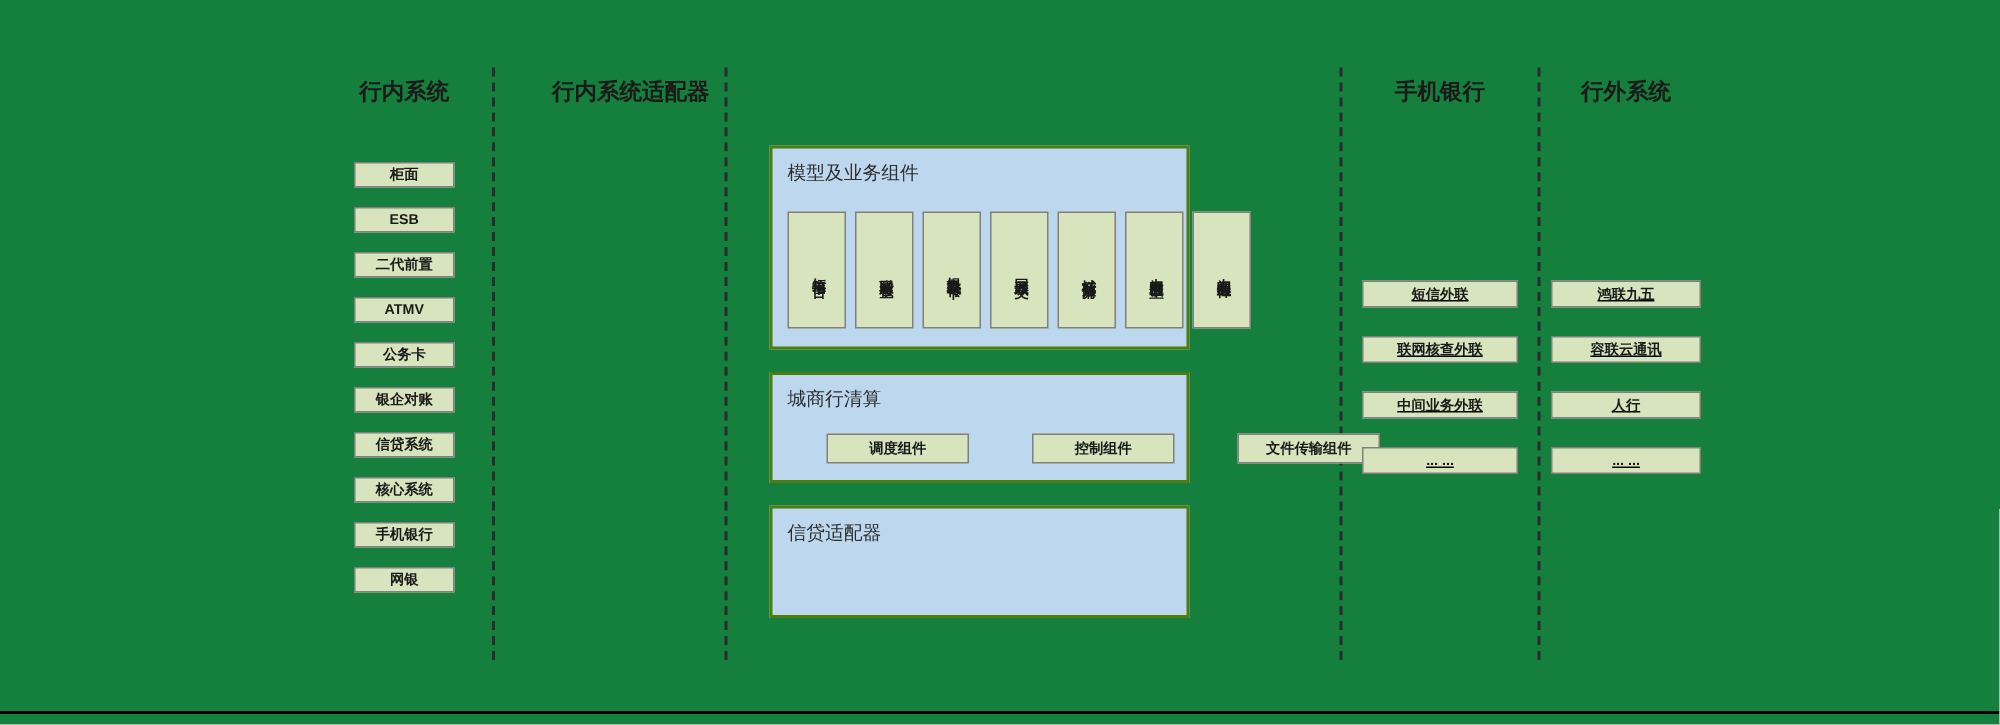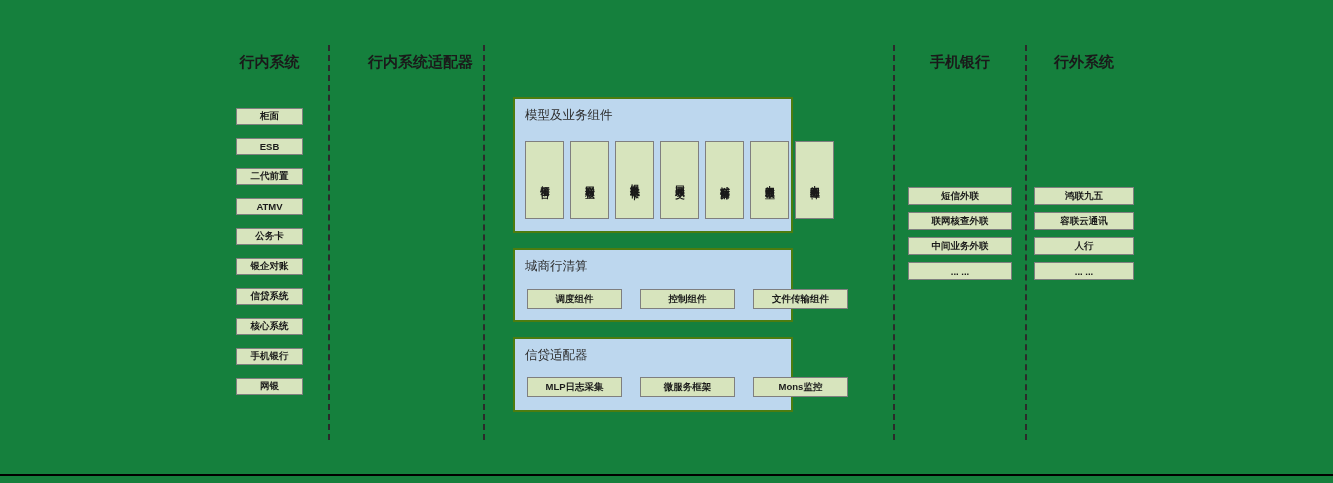--- a/index.html
+++ b/index.html
@@ -58,21 +58,21 @@
     align-items: center;
     justify-content: center;
     font-size: 9.5px;
     font-weight: bold;
     color: #1a1a1a;
     white-space: nowrap;
   }
   .stack-sm .gbox { height: 17px; }
   .stack-sm { gap: 13px; }
   .stack-lg .gbox { height: 18px; }
-  .stack-lg { gap: 7px; }
+  .stack-lg { gap: 19px; text-decoration: underline; }
   
   .panel {
     position: absolute;
     left: 513px;
     width: 280px;
     background: #bdd7ee;
     border: 2px solid #4d7c0f;
     box-sizing: border-box;
   }
   .panel-title {
@@ -102,20 +102,21 @@
   .hrow {
     position: absolute;
     left: 12px;
     display: flex;
     flex-direction: row;
     gap: 18px;
   }
   .hrow .gbox {
     width: 95px;
     height: 20px;
+    margin-left: 24px;
   }
 </style>
 </head>
 <body>
 
 <div class="canvas">
 
   <div class="vdiv" style="left:328px"></div>
   <div class="vdiv" style="left:483px"></div>
   <div class="vdiv" style="left:893px"></div>
@@ -191,28 +192,20 @@
         <div class="gbox">调度组件</div>
 
         <div class="gbox">控制组件</div>
 
         <div class="gbox">文件传输组件</div>
       </div>
   </div>
 
   <div class="panel" style="top:337px; height:75px">
     <div class="panel-title">信贷适配器</div>
-    <div class="hrow" style="top:38px">
-
-        <div class="gbox">MLP日志采集</div>
-
-        <div class="gbox">微服务框架</div>
-
-        <div class="gbox">Mons监控</div>
-      </div>
   </div>
 
   <div class="stack stack-lg" style="left:908px; top:187px; width:104px">
 
       <div class="gbox">短信外联</div>
 
       <div class="gbox">联网核查外联</div>
 
       <div class="gbox">中间业务外联</div>
 

